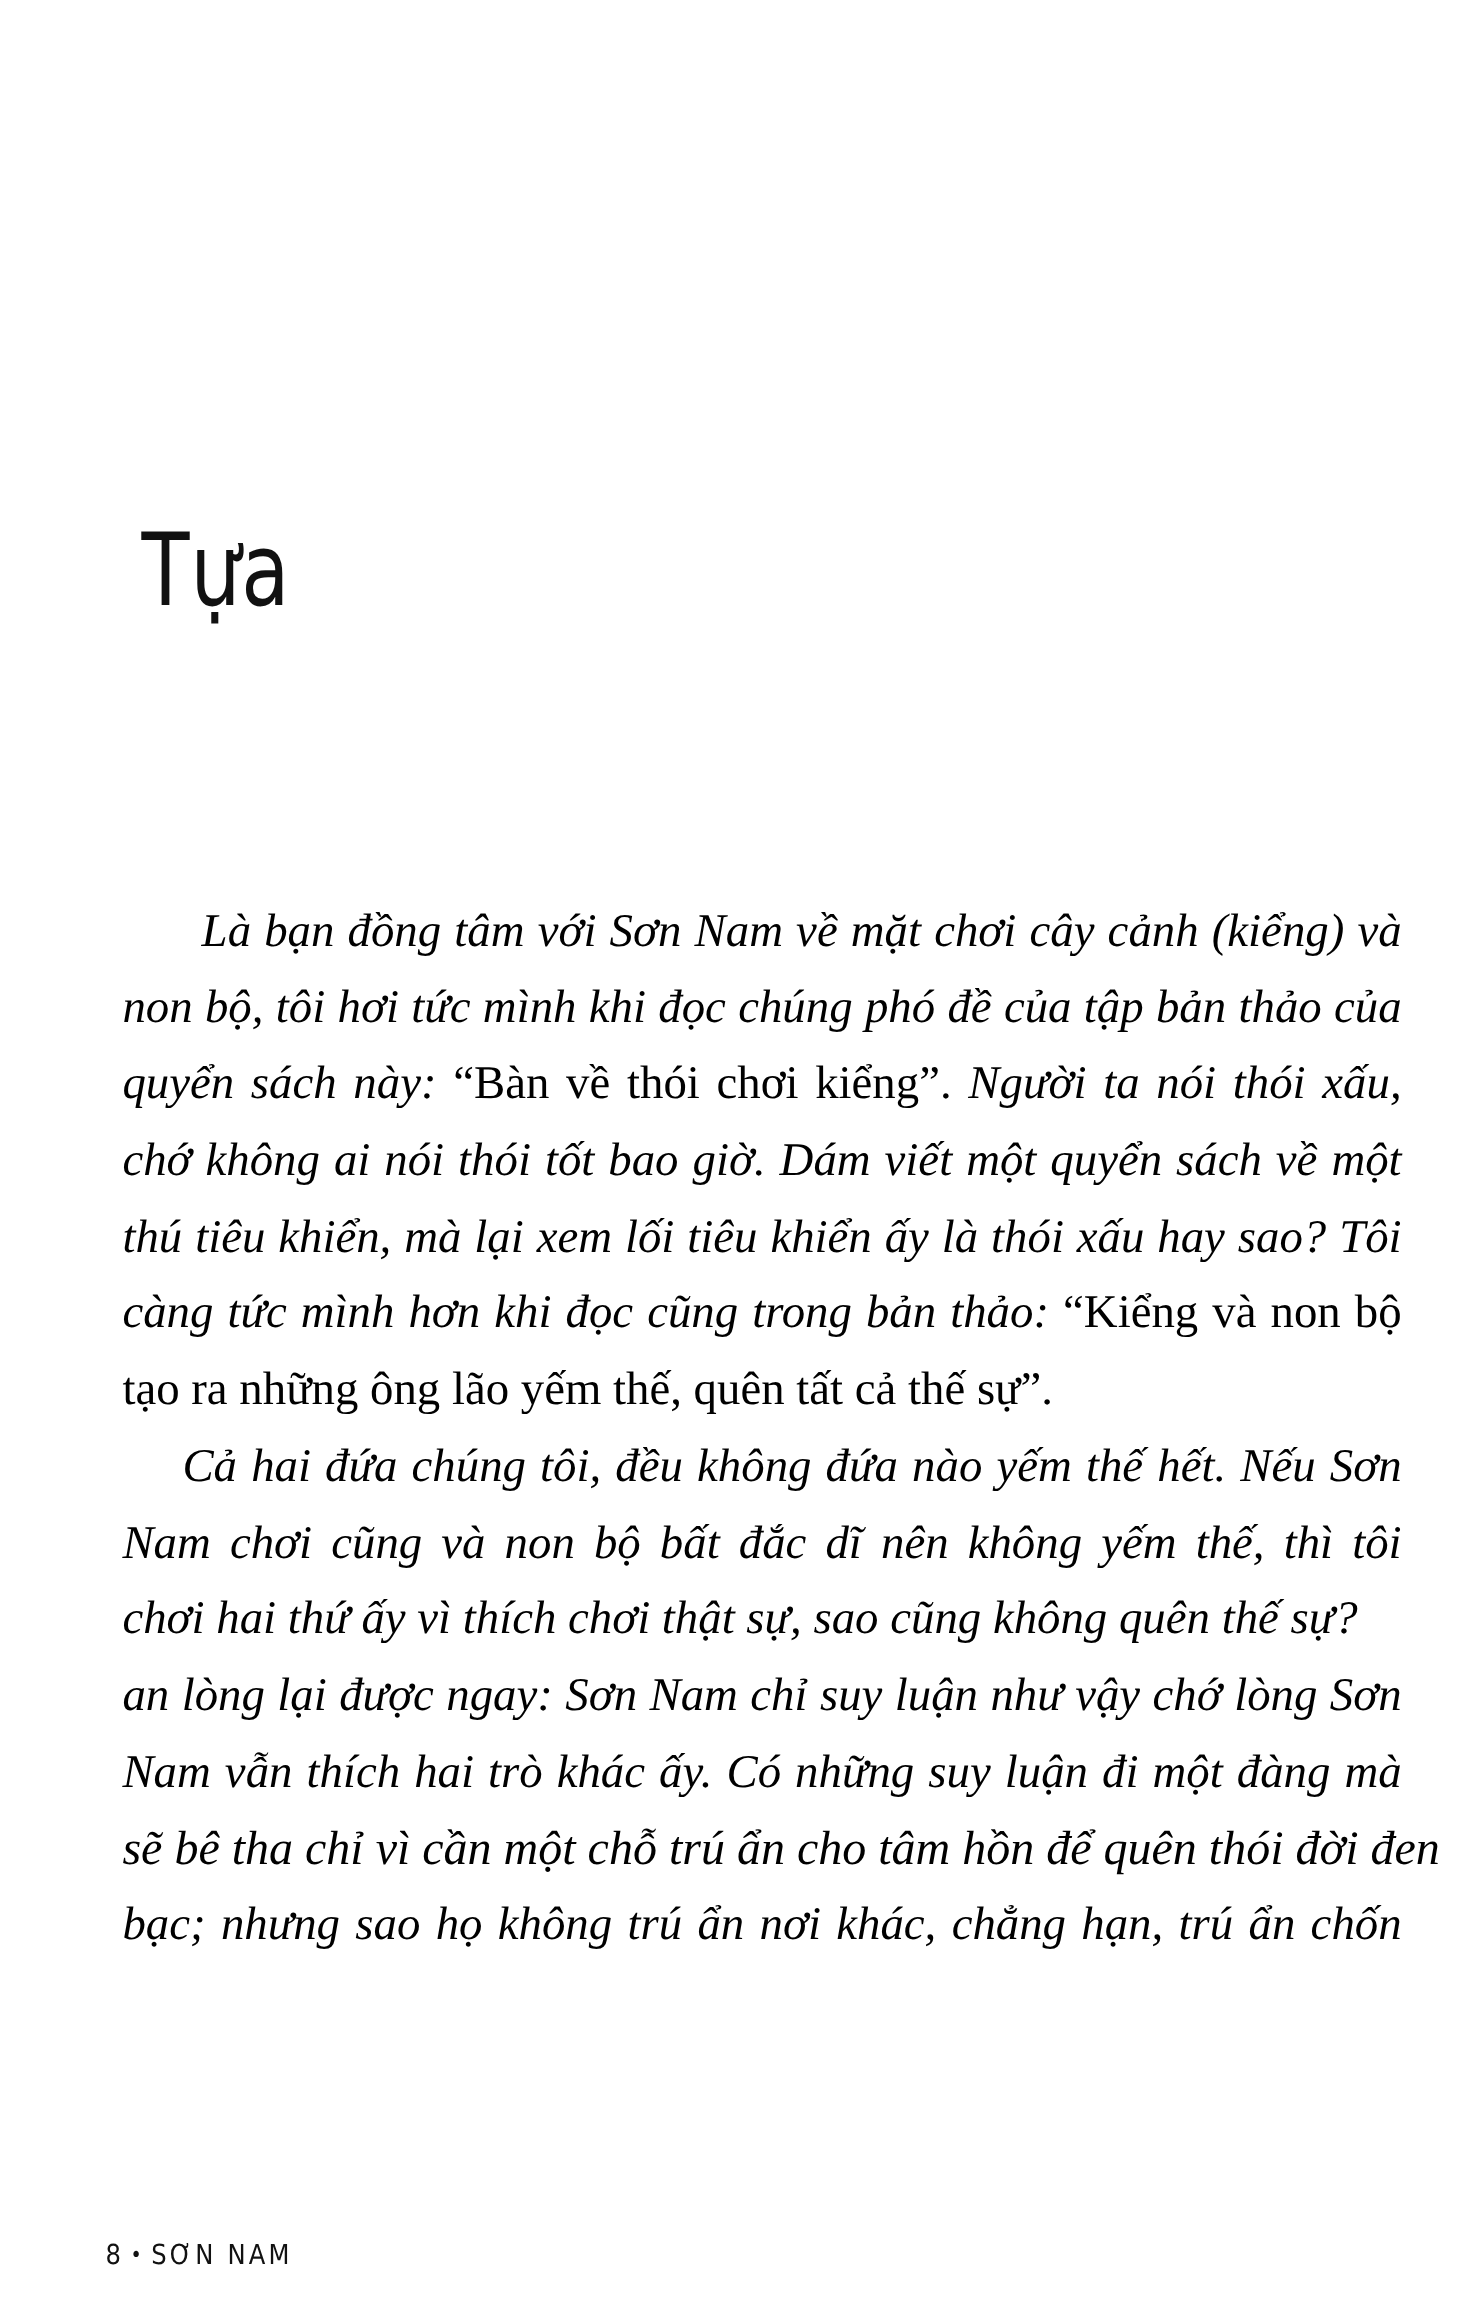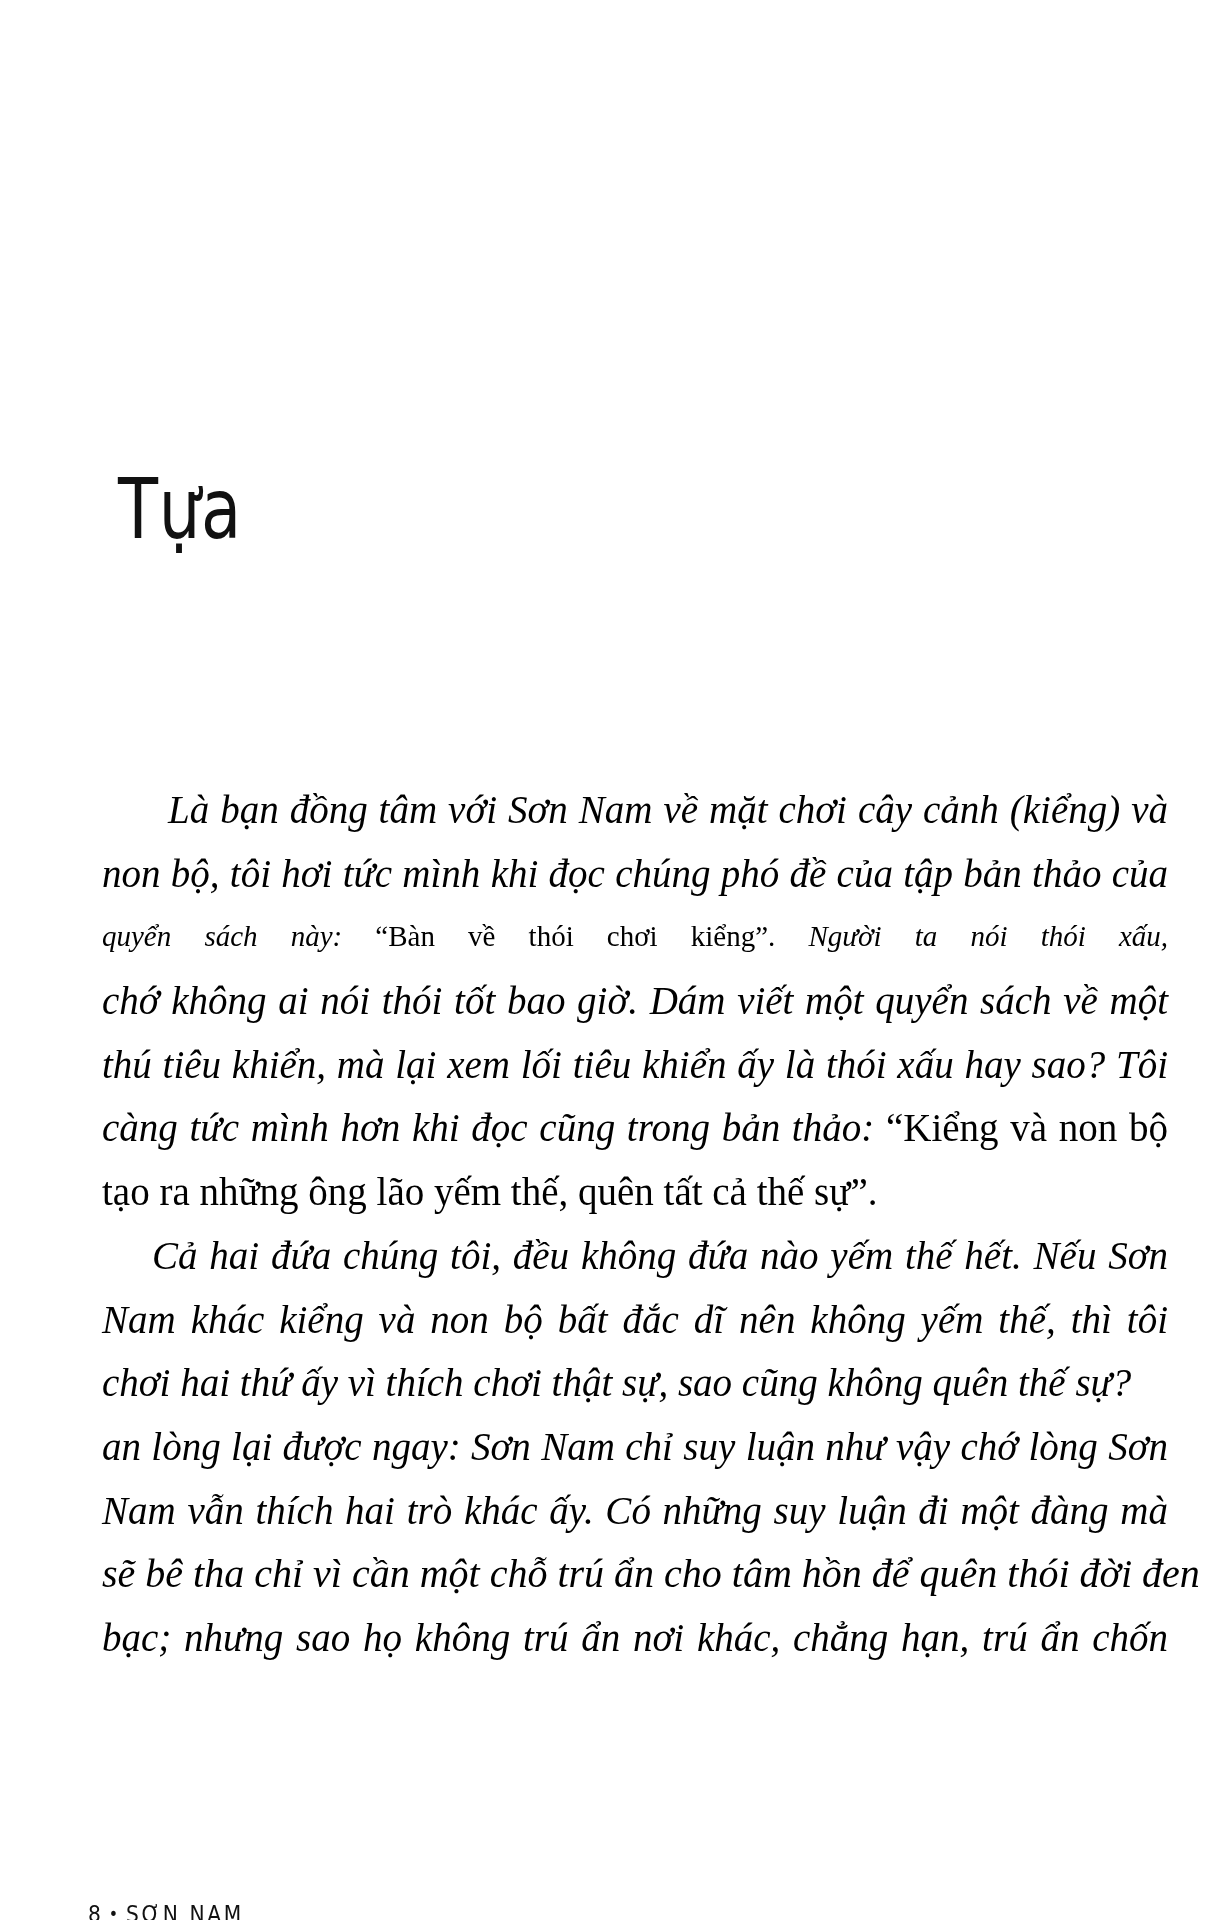--- a/index.html
+++ b/index.html
@@ -13,21 +13,20 @@
       position: relative;
       overflow: hidden;
       color: #111111;
     }
     .page {
       position: absolute;
       left: 0; top: 0;
       width: 1216px;
       height: 1632px;
       background: #ffffff;
-      margin-top: 34px;
     }
     .chapter-title {
       position: absolute;
       left: 118px;
       top: 425px;
       font-family: "DejaVu Sans", sans-serif;
       font-size: 84px;
       line-height: 100px;
       font-weight: normal;
       margin: 0;
@@ -91,30 +90,30 @@
 
 <div class="page">
 
   <h1 class="chapter-title">Tựa</h1>
 
   <div class="body-text">
 
     <div>
       <span class="line indent-first"><span>Là bạn đồng tâm với Sơn Nam về mặt chơi cây cảnh (kiểng) và</span></span>
       <span class="line"><span>non bộ, tôi hơi tức mình khi đọc chúng phó đề của tập bản thảo của</span></span>
-      <span class="line" style="font-size: 29px;"><span>quyển sách này: </span><span class="upright">“Bàn về thói chơi kiểng”. </span><span>Người ta nói thói xấu,</span></span>
+      <span class="line" style="font-size: 39px;"><span>quyển sách này: </span><span class="upright">“Bàn về thói chơi kiểng”. </span><span>Người ta nói thói xấu,</span></span>
       <span class="line"><span>chớ không ai nói thói tốt bao giờ. Dám viết một quyển sách về một</span></span>
       <span class="line"><span>thú tiêu khiển, mà lại xem lối tiêu khiển ấy là thói xấu hay sao? Tôi</span></span>
       <span class="line"><span>càng tức mình hơn khi đọc cũng trong bản thảo: </span><span class="upright">“Kiểng và non bộ</span></span>
       <span class="line last"><span class="upright">tạo ra những ông lão yếm thế, quên tất cả thế sự”.</span></span>
     </div>
 
     <div>
       <span class="line indent"><span>Cả hai đứa chúng tôi, đều không đứa nào yếm thế hết. Nếu Sơn</span></span>
-      <span class="line"><span>Nam khác kiểng và non bộ bất đắc dĩ nên không yếm thế, thì tôi</span></span>
+      <span class="line"><span>Nam chơi cũng và non bộ bất đắc dĩ nên không yếm thế, thì tôi</span></span>
       <span class="line last"><span>chơi hai thứ ấy vì thích chơi thật sự, sao cũng không quên thế sự?</span></span>
     </div>
 
     <div>
       <span class="line"><span>an lòng lại được ngay: Sơn Nam chỉ suy luận như vậy chớ lòng Sơn</span></span>
       <span class="line"><span>Nam vẫn thích hai trò khác ấy. Có những suy luận đi một đàng mà</span></span>
       <span class="line" style="font-size: 40px;"><span>sẽ bê tha chỉ vì cần một chỗ trú ẩn cho tâm hồn để quên thói đời đen</span></span>
       <span class="line"><span>bạc; nhưng sao họ không trú ẩn nơi khác, chẳng hạn, trú ẩn chốn</span></span>
     </div>
 

